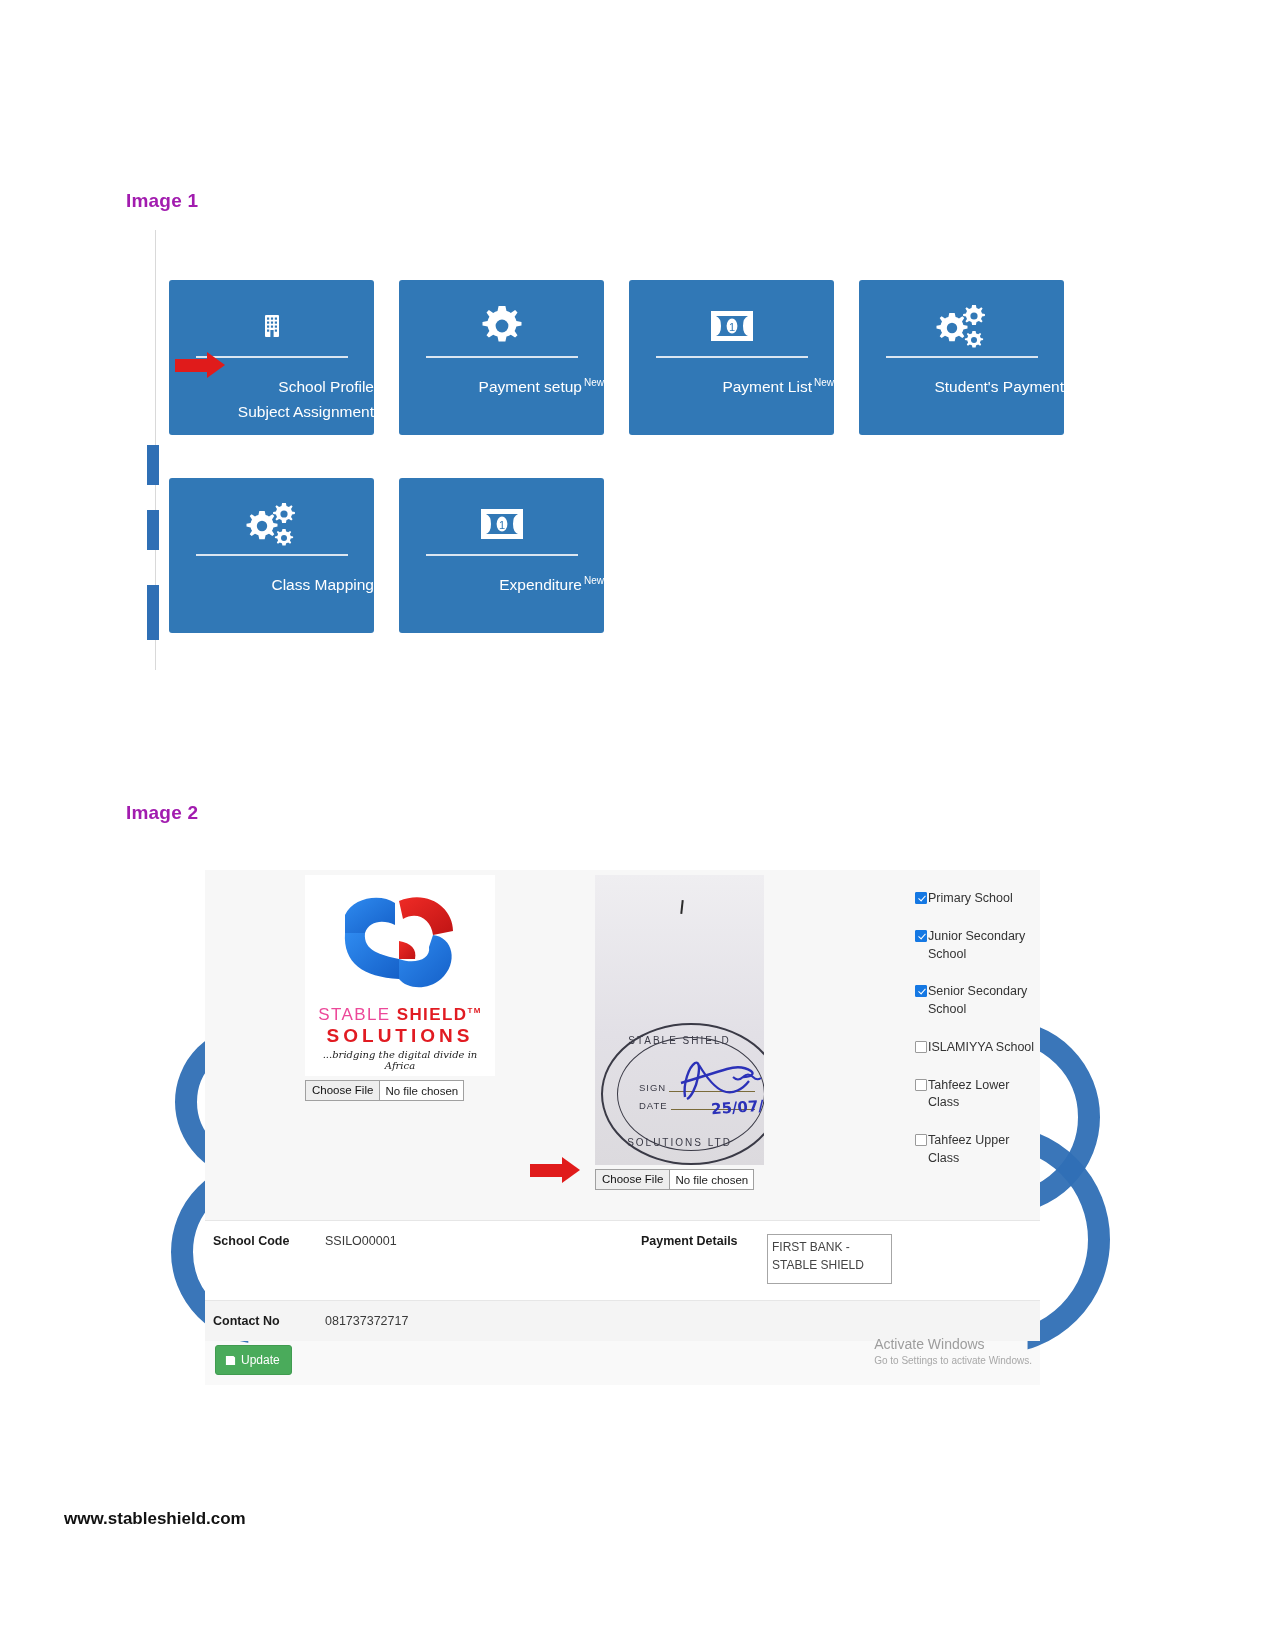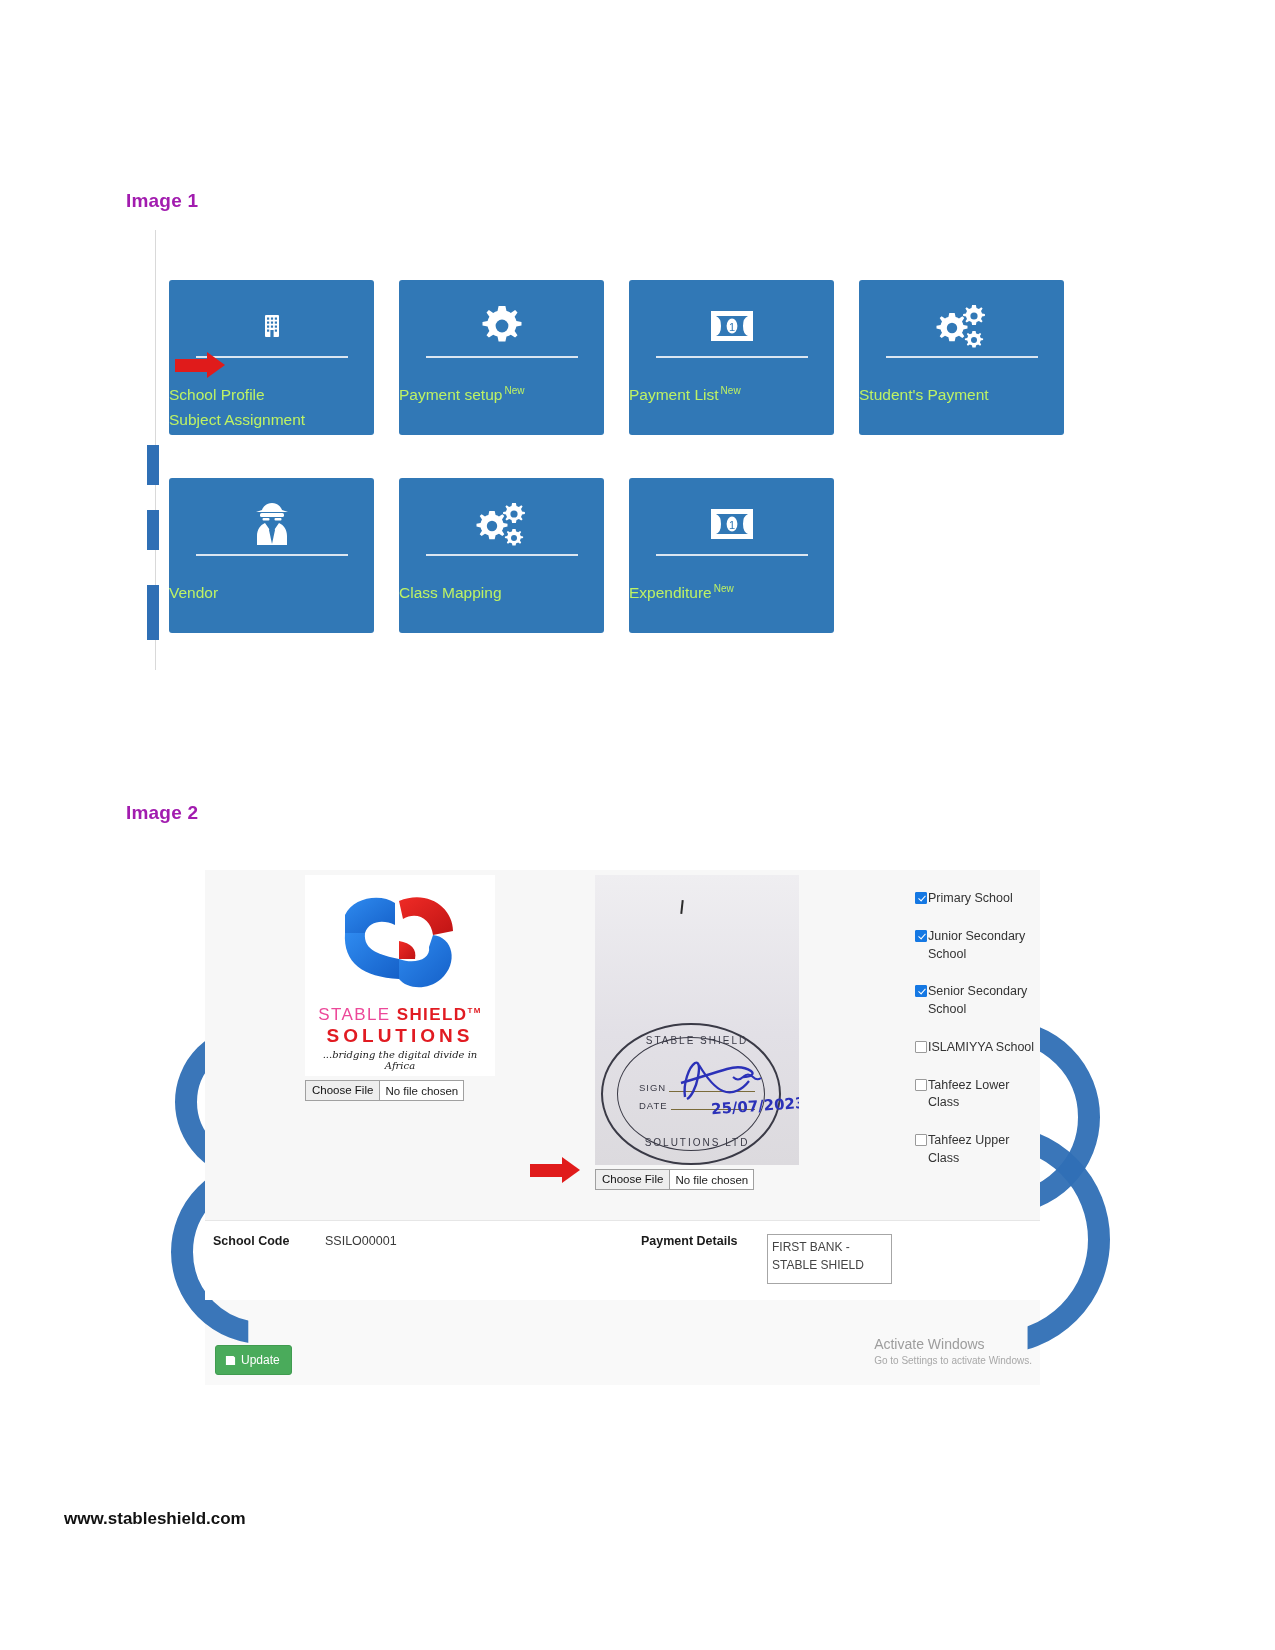--- a/index.html
+++ b/index.html
@@ -81,24 +81,24 @@
     color: #ffffff;
   }
   .tile-icon svg { display: block; fill: #ffffff; }
   .tile-rule {
     width: 152px;
     height: 2px;
     background: #dbe6f1;
     margin-top: 6px;
   }
   .tile-labels {
-    margin-top: 24px;
+    margin-top: 16px;
     width: 100%;
-    text-align: left;
-    color: #bef264;
+    text-align: right;
+    color: #ffffff;
     font-size: 15.5px;
     line-height: 1.62;
   }
   .tile-labels .ln { display: block; }
   .sup-new {
     font-size: 10px;
     vertical-align: super;
     margin-left: 2px;
   }
 
@@ -215,21 +215,21 @@
   }
 
   
   .stamp-cell {
     position: absolute;
     left: 390px;
     top: 5px;
     width: 200px;
   }
   .stamp-photo {
-    width: 204px;
+    width: 169px;
     height: 290px;
     background: linear-gradient(#efeef1 0%, #e2e0e6 55%, #dcdade 100%);
     position: relative;
     overflow: hidden;
   }
   .stamp-ring-outer, .stamp-ring-inner {
     position: absolute;
     border-radius: 50%;
     border: 2px solid #3a3a46;
   }
@@ -468,37 +468,20 @@
             <circle cx="38" cy="37" r="3" fill="#3178b6"></circle>
           </g>
         </svg>
       </div>
       <div class="tile-rule"></div>
       <div class="tile-labels">
         <span class="ln">Student's Payment</span>
       </div>
     </div>
 
-    <div class="tile">
-      <div class="tile-icon">
-        <svg width="38" height="46" viewBox="0 0 38 46">
-          <path d="M19 2 c-6 0 -9 4 -10 7 l-6 2 h32 l-6-2 c-1-3 -4-7 -10-7 z"></path>
-          <rect x="7" y="12" width="24" height="4" rx="1.6"></rect>
-          <path d="M10 17 h18 v4 a9 9 0 0 1 -18 0 z" fill="#3178b6"></path>
-          <rect x="9.5" y="17" width="7" height="2.6" rx="1"></rect>
-          <rect x="21.5" y="17" width="7" height="2.6" rx="1"></rect>
-          <path d="M12 22 c-5 2 -8 7 -8 13 v9 h30 v-9 c0-6 -3-11 -8-13 l-7 10 z"></path>
-          <path d="M19 24 l-3 5 3 14 3-14 z" fill="#3178b6"></path>
-        </svg>
-      </div>
-      <div class="tile-rule"></div>
-      <div class="tile-labels">
-        <span class="ln">Vendor</span>
-      </div>
-    </div>
 
     <div class="tile">
       <div class="tile-icon">
         <svg width="52" height="46" viewBox="0 0 52 46">
           <g>
             <path d="M16 10 l2.7 0 .9 4.1 a12.4 12.4 0 0 1 3.4 1.4 l3.4-2.3 1.9 1.9 -2.3 3.4 a12.4 12.4 0 0 1 1.4 3.4 l4.1 .9 0 2.7 -4.1 .9 a12.4 12.4 0 0 1 -1.4 3.4 l2.3 3.4 -1.9 1.9 -3.4-2.3 a12.4 12.4 0 0 1 -3.4 1.4 l-.9 4.1 -2.7 0 -2.7 0 -.9-4.1 a12.4 12.4 0 0 1 -3.4-1.4 l-3.4 2.3 -1.9-1.9 2.3-3.4 a12.4 12.4 0 0 1 -1.4-3.4 l-4.1-.9 0-2.7 4.1-.9 a12.4 12.4 0 0 1 1.4-3.4 l-2.3-3.4 1.9-1.9 3.4 2.3 a12.4 12.4 0 0 1 3.4-1.4 l.9-4.1 z"></path>
             <circle cx="16" cy="25" r="5.2" fill="#3178b6"></circle>
           </g>
           <g>
             <path d="M38 2 l1.9 0 .6 2.9 a8.8 8.8 0 0 1 2.4 1 l2.4-1.6 1.3 1.3 -1.6 2.4 a8.8 8.8 0 0 1 1 2.4 l2.9 .6 0 1.9 -2.9 .6 a8.8 8.8 0 0 1 -1 2.4 l1.6 2.4 -1.3 1.3 -2.4-1.6 a8.8 8.8 0 0 1 -2.4 1 l-.6 2.9 -1.9 0 -1.9 0 -.6-2.9 a8.8 8.8 0 0 1 -2.4-1 l-2.4 1.6 -1.3-1.3 1.6-2.4 a8.8 8.8 0 0 1 -1-2.4 l-2.9-.6 0-1.9 2.9-.6 a8.8 8.8 0 0 1 1-2.4 l-1.6-2.4 1.3-1.3 2.4 1.6 a8.8 8.8 0 0 1 2.4-1 l.6-2.9 z"></path>
@@ -659,20 +642,26 @@
   <table class="detail-table">
     <tbody>
         <tr class="row-plain">
       <td class="dt-label">School Code</td>
       <td class="dt-value tbl-left">SSILO00001</td>
       <td class="dt-label" style="width:110px;">Payment Details</td>
       <td>
         <textarea class="payment-box" style="">FIRST BANK - STABLE SHIELD</textarea>
       </td>
     </tr>
+    <tr class="row-alt">
+      <td class="dt-label">Contact No</td>
+      <td class="dt-value">081737372717</td>
+      <td></td>
+      <td></td>
+    </tr>
   </tbody>
     </table>
 
   <button class="update-btn">
     <span>
       <svg width="11" height="11" viewBox="0 0 12 12">
         <path d="M1 1 h8.2 L11 2.8 V11 H1 Z M3.2 1 h5.2 v3.2 h-5.2 z M3 6.6 h6 V11 h-6 z"></path>
       </svg>
     </span>
     <span>Update</span>

